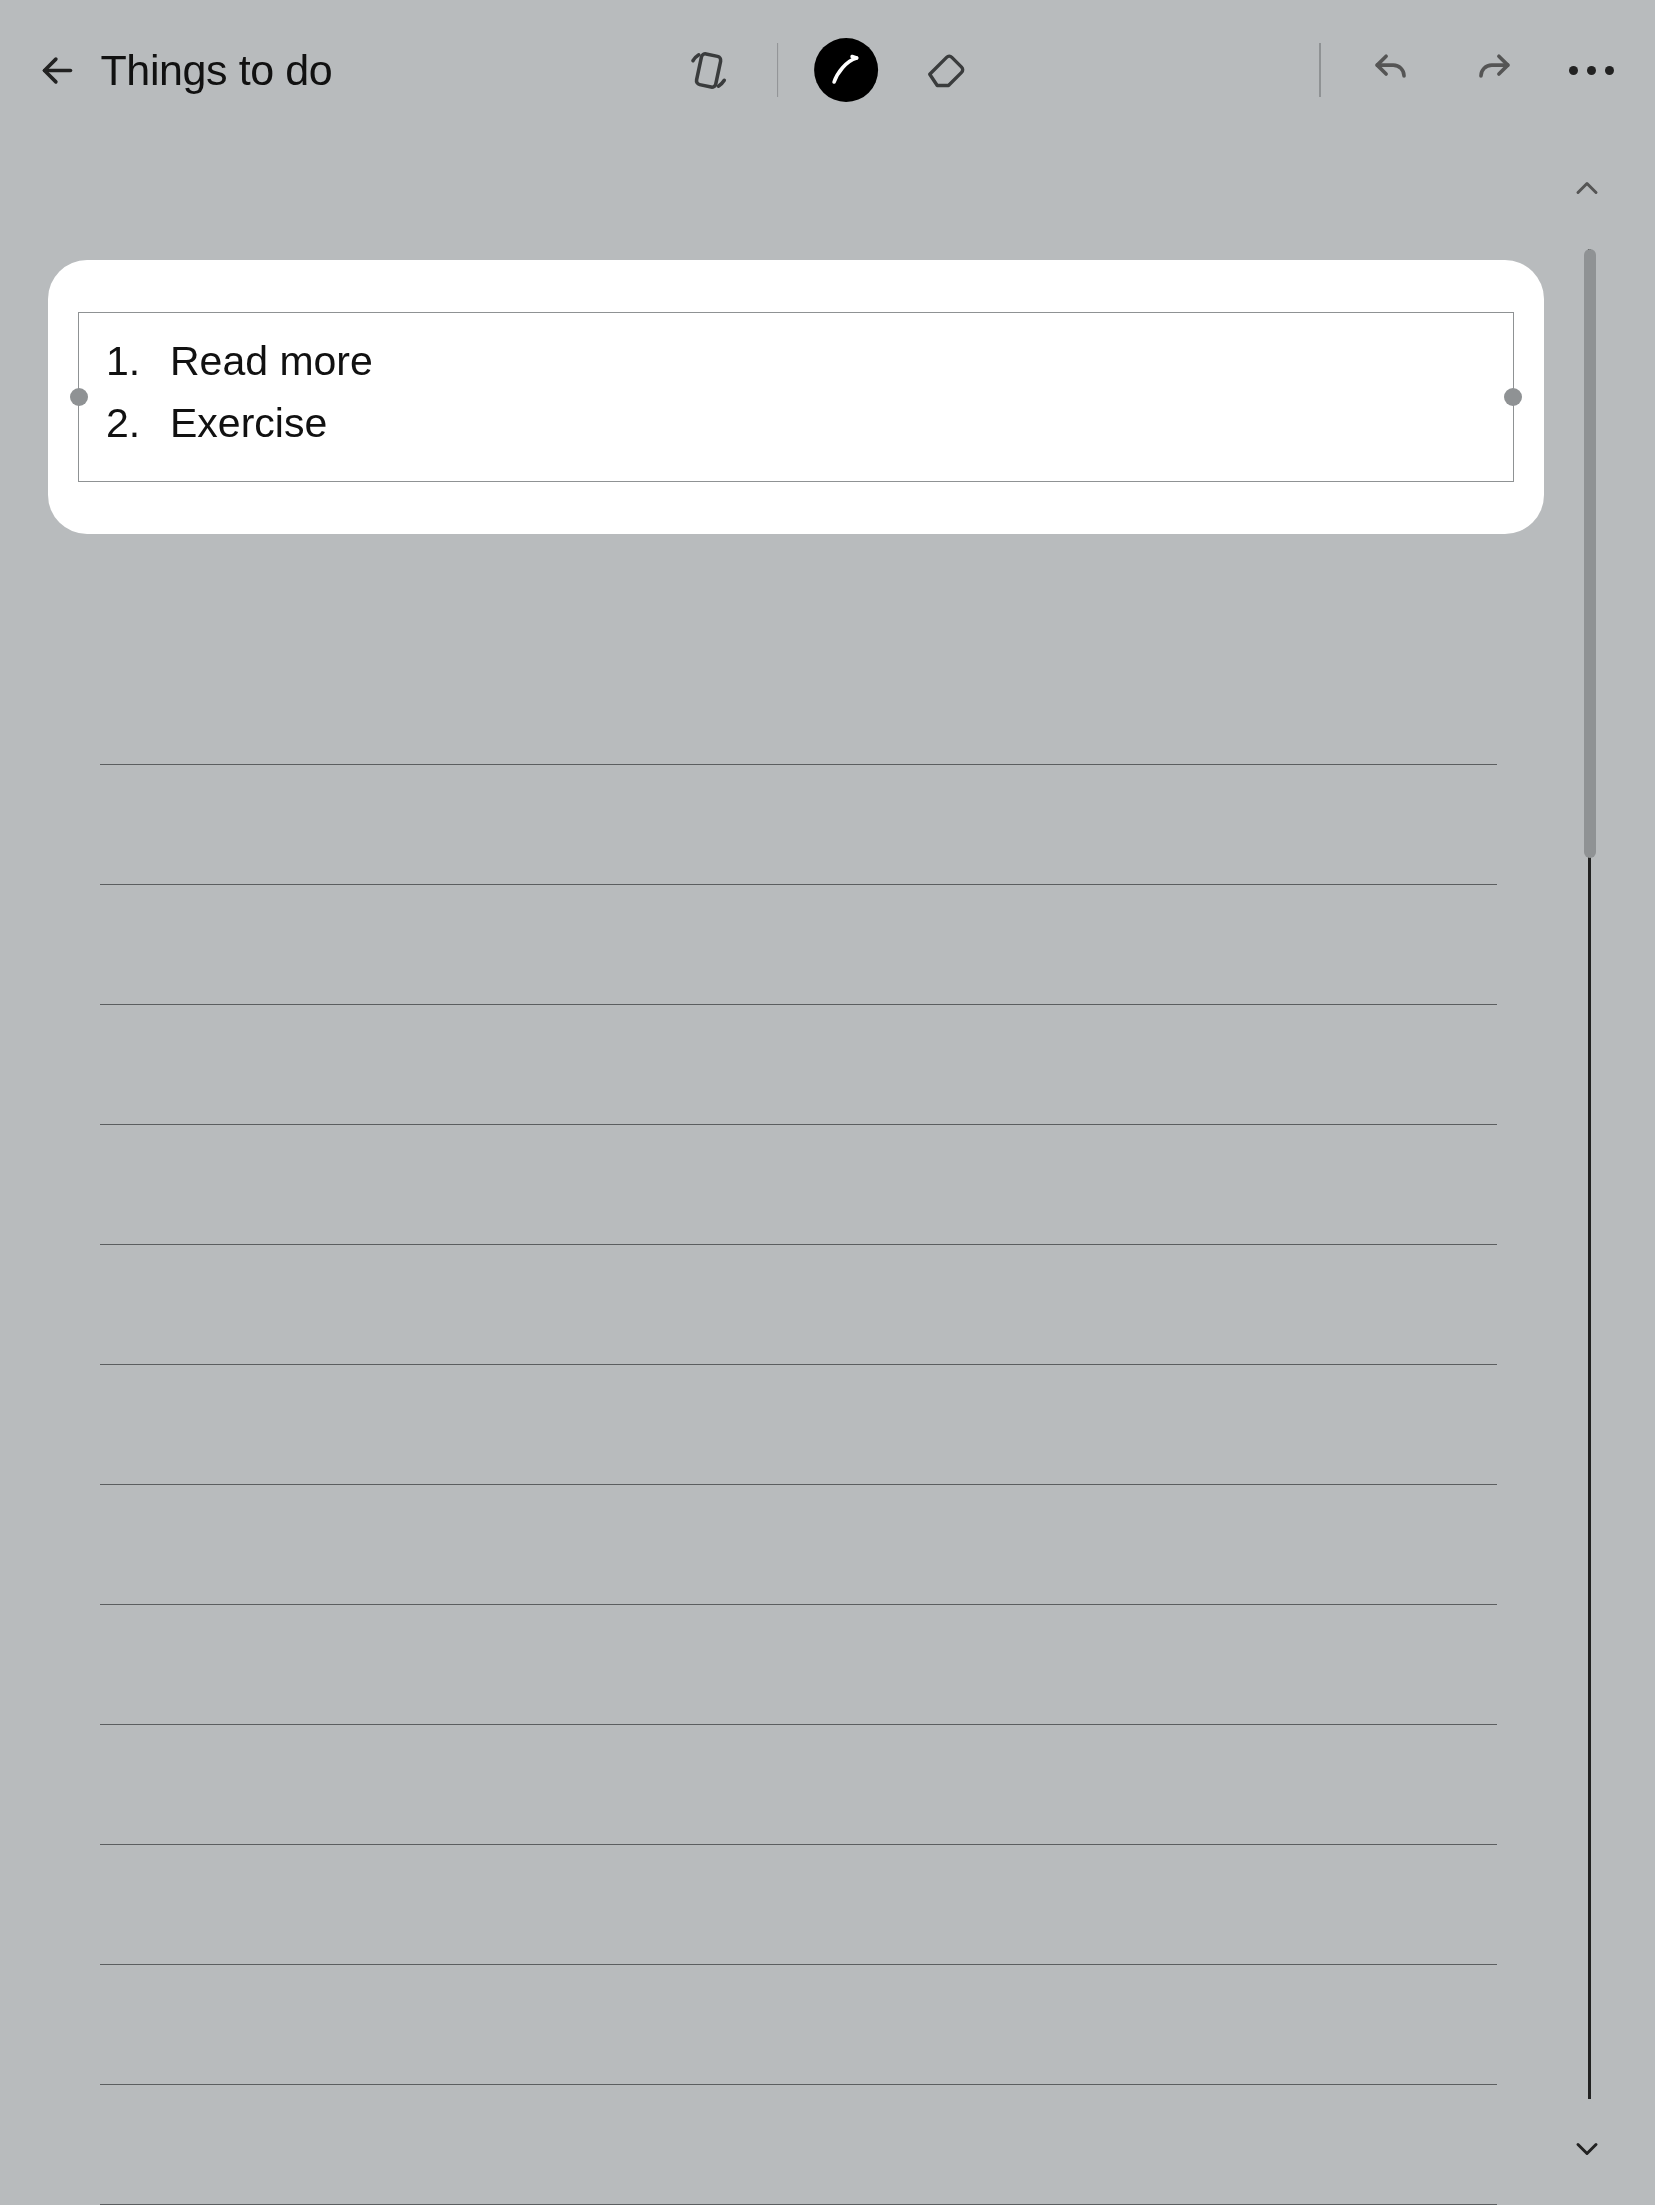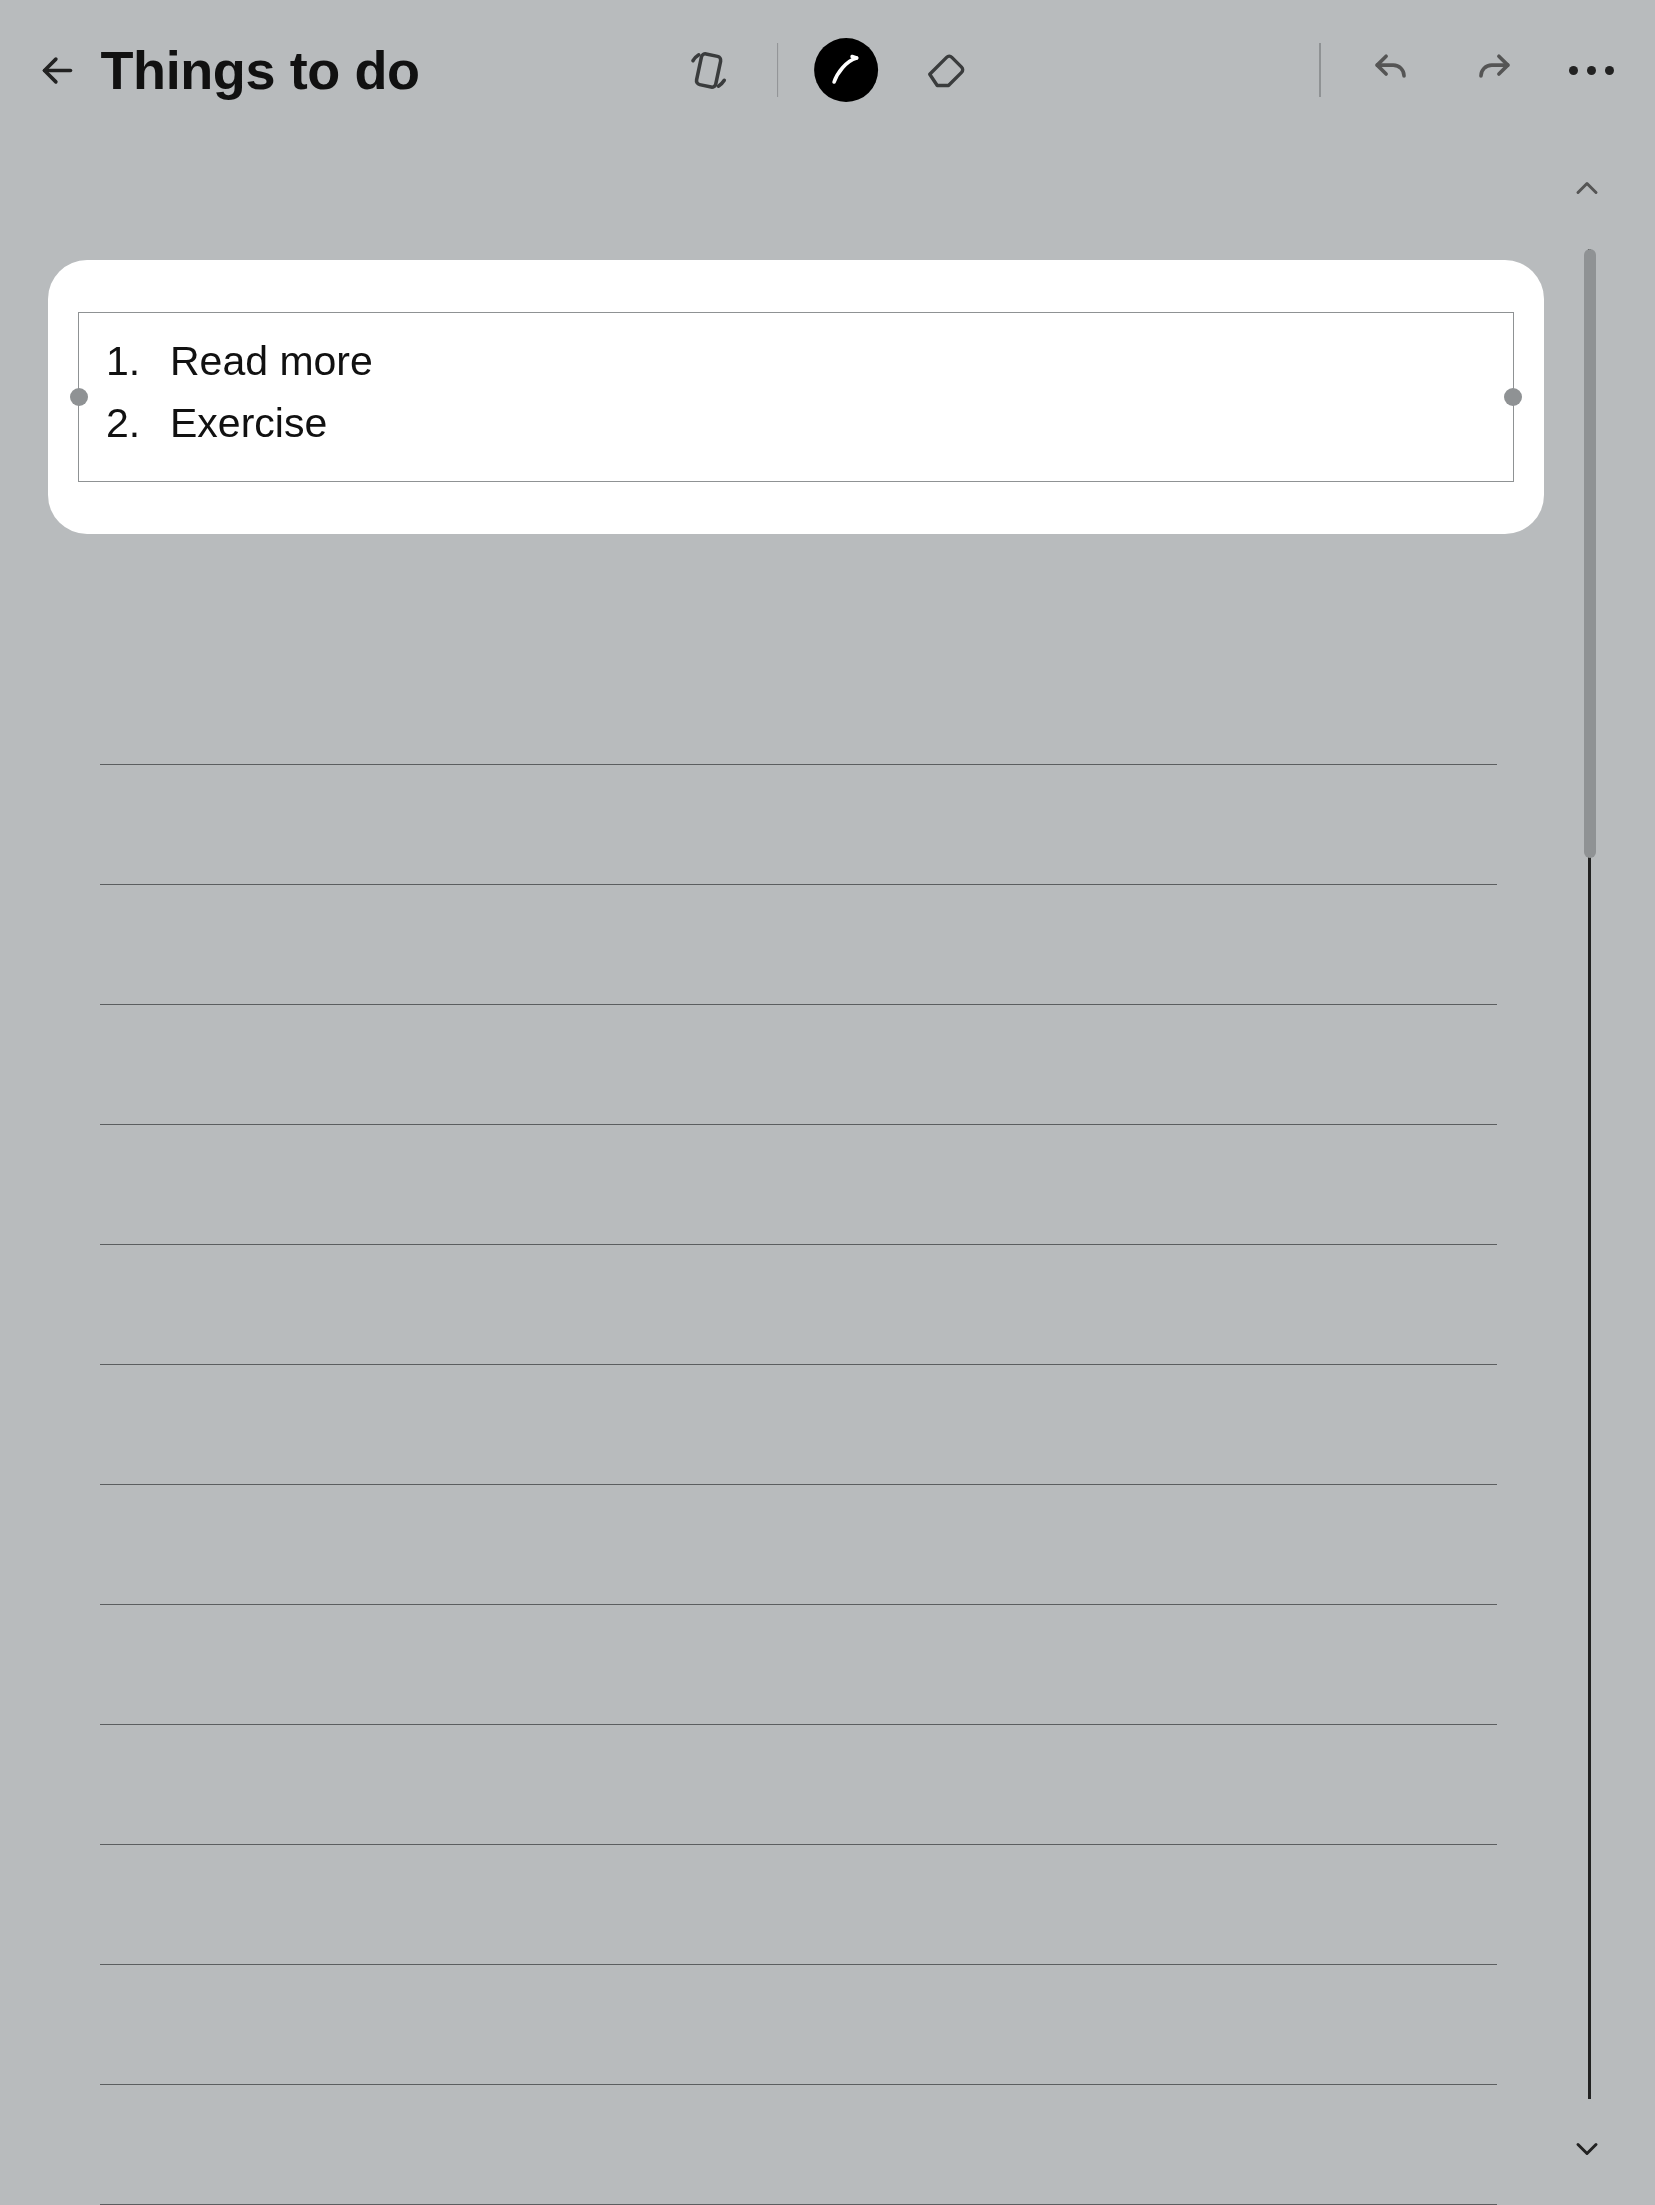--- a/index.html
+++ b/index.html
@@ -24,22 +24,22 @@
     display: flex;
     align-items: center;
     gap: 21.5px;
   }
   .back-btn {
     width: 43px; height: 43px;
     display:flex; align-items:center; justify-content:center;
     cursor:pointer;
   }
   .title {
-    font-size: 54px;
-    font-weight: 700;
+    font-size: 43px;
+    font-weight: 400;
     color: #111;
     letter-spacing: -0.4px;
   }
   .toolbar-center {
     position:absolute;
     left: 50%;
     transform: translateX(-50%);
     display:flex;
     align-items:center;
     gap: 36px;

